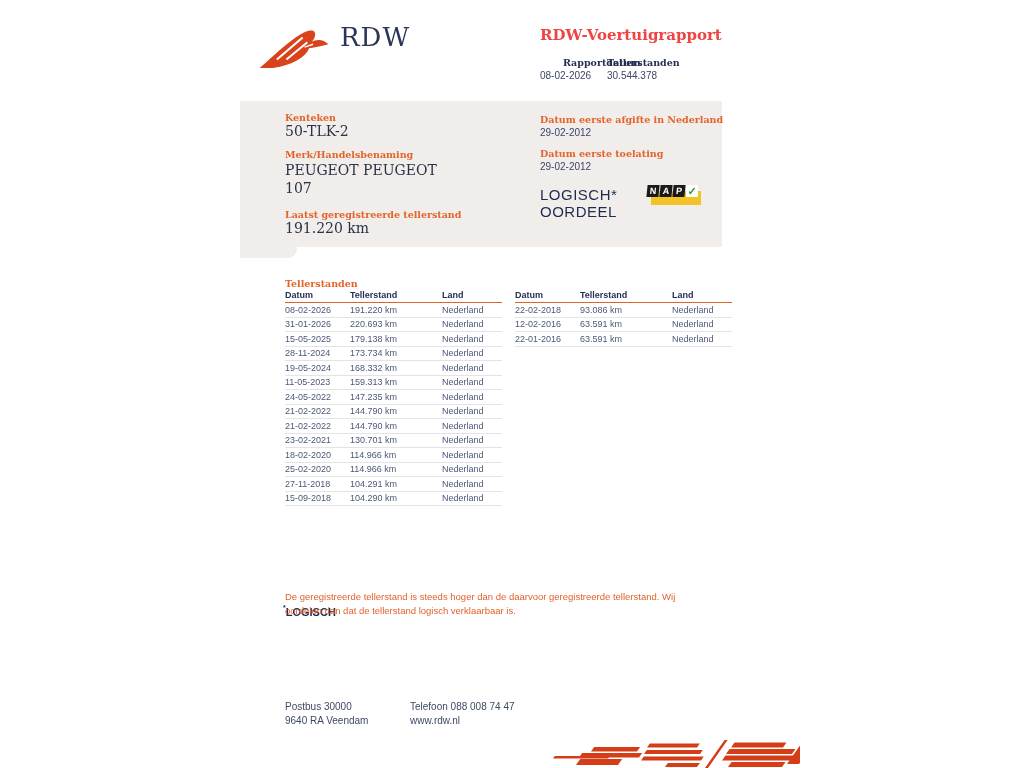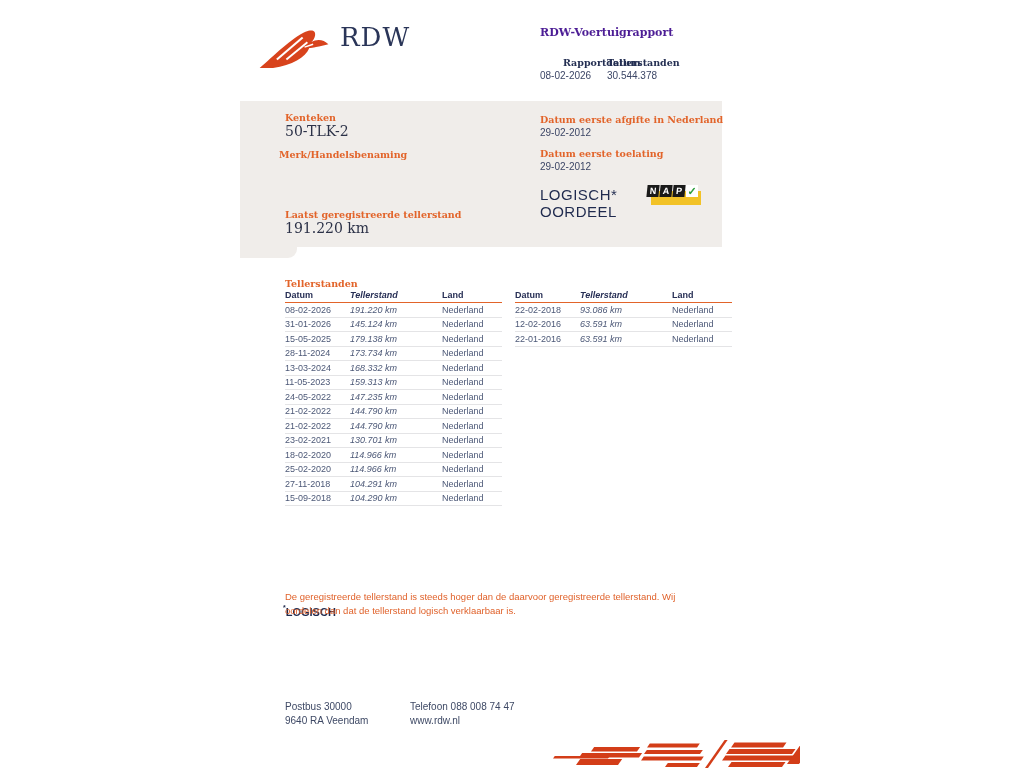--- a/index.html
+++ b/index.html
@@ -4,21 +4,21 @@
 <style>
   * { margin:0; padding:0; box-sizing:border-box; }
   body { background:#ffffff; font-family:"Liberation Sans", sans-serif; }
   #page { position:relative; width:1024px; height:768px; background:#ffffff; overflow:hidden; }
 
   
   .logo-bird { position:absolute; left:256px; top:28px; width:78px; height:42px; }
   .logo-word { position:absolute; left:340px; top:22px; font-family:"DejaVu Serif", serif;
                font-size:26px; color:#2A3558; letter-spacing:1px; }
   .doc-title { position:absolute; left:540px; top:26px; font-family:"DejaVu Serif", serif;
-               font-weight:bold; font-size:11px; color:#4c1d95; }
+               font-weight:bold; font-size:15px; color:#ef4444; }
   .meta-label { position:absolute; top:57px; font-family:"DejaVu Serif", serif; font-weight:bold;
                 font-size:9.5px; color:#232E52; }
   .meta-value { position:absolute; top:70px; font-size:10px; color:#3C4666; }
 
   
   .vbox { position:absolute; left:240px; top:101px; width:482px; height:146px; background:#F0EDEA; }
   .vbox-tab { position:absolute; left:240px; top:247px; width:57px; height:11px; background:#F0EDEA;
               border-radius:0 0 9px 0; }
   .olabel { position:absolute; font-family:"DejaVu Serif", serif; font-weight:bold;
             font-size:9.5px; color:#E2642A; }
@@ -40,21 +40,21 @@
   .section-title { position:absolute; left:285px; top:278px; font-family:"DejaVu Serif", serif;
                    font-weight:bold; font-size:9.5px; color:#E2642A; }
   .ttable { position:absolute; top:290px; width:217px; font-size:9px; color:#4C5877; }
   .ttable.left { left:285px; }
   .ttable.right { left:515px; }
   .thead { display:flex; height:13px; font-weight:bold; color:#272F55;
            border-bottom:1.5px solid #E2642A; }
   .trow { display:flex; height:14.5px; align-items:center; border-bottom:1px solid #E4E4E6; }
   .cell { overflow:hidden; white-space:nowrap; }
   .c-datum { width:65px; }
-  .c-tel { flex:1;font-style:italic; }
+  .c-tel { flex:1; }
   .c-land { width:60px; }
 
   
   .fn-title { position:absolute; left:283px; top:604px; font-size:11px; font-weight:bold; color:#1F2A4E; }
   .fn-title sup { font-size:7px; vertical-align:6px; }
   .fn-body { position:absolute; left:285px; top:590px; width:418px; font-size:9.5px;
              color:#E0622B; line-height:14px; }
 
   
   .foot { position:absolute; font-size:10px; color:#3E4965; line-height:14px; }
@@ -82,21 +82,22 @@
   <div class="meta-value" style="left:540px">08-02-2026</div>
   <div class="meta-label" style="left:607px">Tellerstanden</div>
   <div class="meta-value" style="left:607px">30.544.378</div>
 
   <div class="vbox"></div>
   <div class="vbox-tab"></div>
 
   <div class="olabel" style="left:285px; top:112px">Kenteken</div>
   <div class="serif-val" style="left:285px; top:123px">50-TLK-2</div>
 
-  <div class="olabel" style="left:279px; top:149px">Merk/Handelsbenaming</div>
+  <div class="olabel" style="left:285px; top:149px">Merk/Handelsbenaming</div>
+  <div class="serif-val" style="left:285px; top:161px; width:152px; line-height:18px">PEUGEOT PEUGEOT 107</div>
 
   <div class="olabel" style="left:285px; top:209px">Laatst geregistreerde tellerstand</div>
   <div class="serif-val" style="left:285px; top:220px">191.220 km</div>
 
   <div class="olabel" style="left:540px; top:114px">Datum eerste afgifte in Nederland</div>
   <div class="sans-val" style="left:540px; top:127px">29-02-2012</div>
 
   <div class="olabel" style="left:540px; top:148px">Datum eerste toelating</div>
   <div class="sans-val" style="left:540px; top:161px">29-02-2012</div>
 
@@ -121,35 +122,35 @@
       <div class="cell c-tel">Tellerstand</div>
       <div class="cell c-land">Land</div>
     </div>
   <div class="trow">
         <div class="cell c-datum">08-02-2026</div>
         <div class="cell c-tel">191.220 km</div>
         <div class="cell c-land">Nederland</div>
       </div>
       <div class="trow">
         <div class="cell c-datum">31-01-2026</div>
-        <div class="cell c-tel">145.124 km</div>
+        <div class="cell c-tel">220.693 km</div>
         <div class="cell c-land">Nederland</div>
       </div>
       <div class="trow">
         <div class="cell c-datum">15-05-2025</div>
         <div class="cell c-tel">179.138 km</div>
         <div class="cell c-land">Nederland</div>
       </div>
       <div class="trow">
         <div class="cell c-datum">28-11-2024</div>
         <div class="cell c-tel">173.734 km</div>
         <div class="cell c-land">Nederland</div>
       </div>
       <div class="trow">
-        <div class="cell c-datum">13-03-2024</div>
+        <div class="cell c-datum">19-05-2024</div>
         <div class="cell c-tel">168.332 km</div>
         <div class="cell c-land">Nederland</div>
       </div>
       <div class="trow">
         <div class="cell c-datum">11-05-2023</div>
         <div class="cell c-tel">159.313 km</div>
         <div class="cell c-land">Nederland</div>
       </div>
       <div class="trow">
         <div class="cell c-datum">24-05-2022</div>

